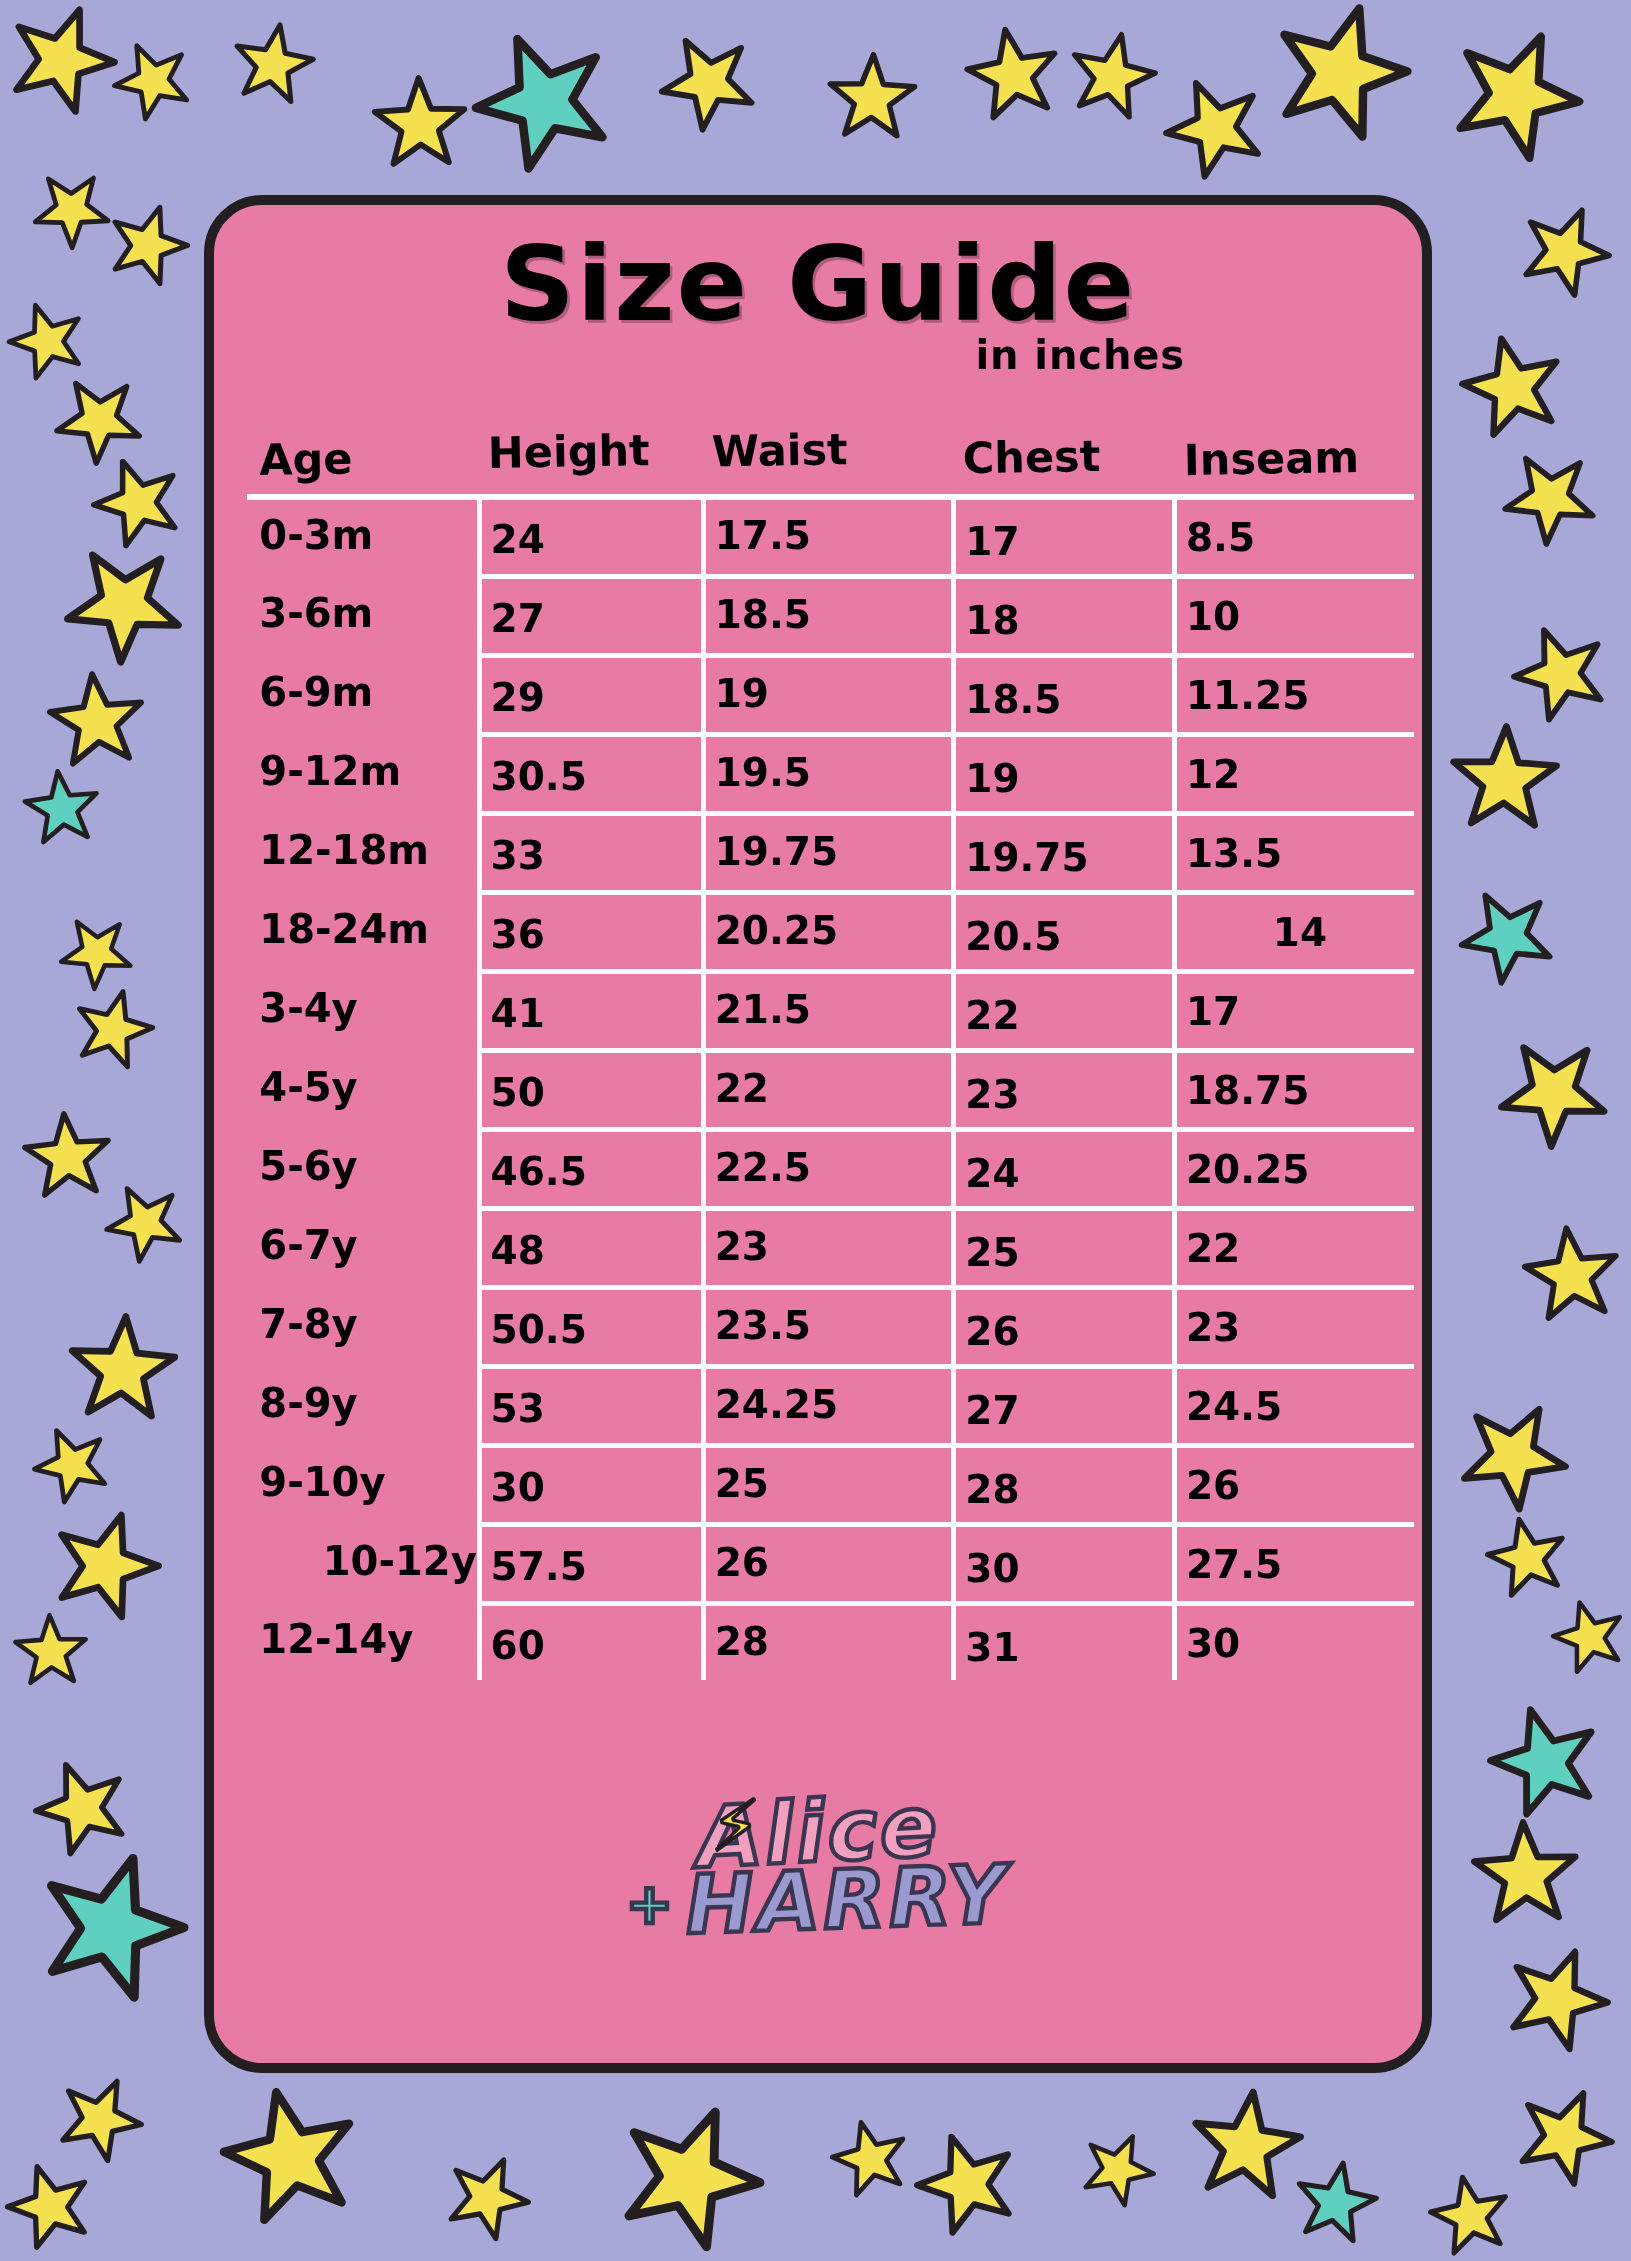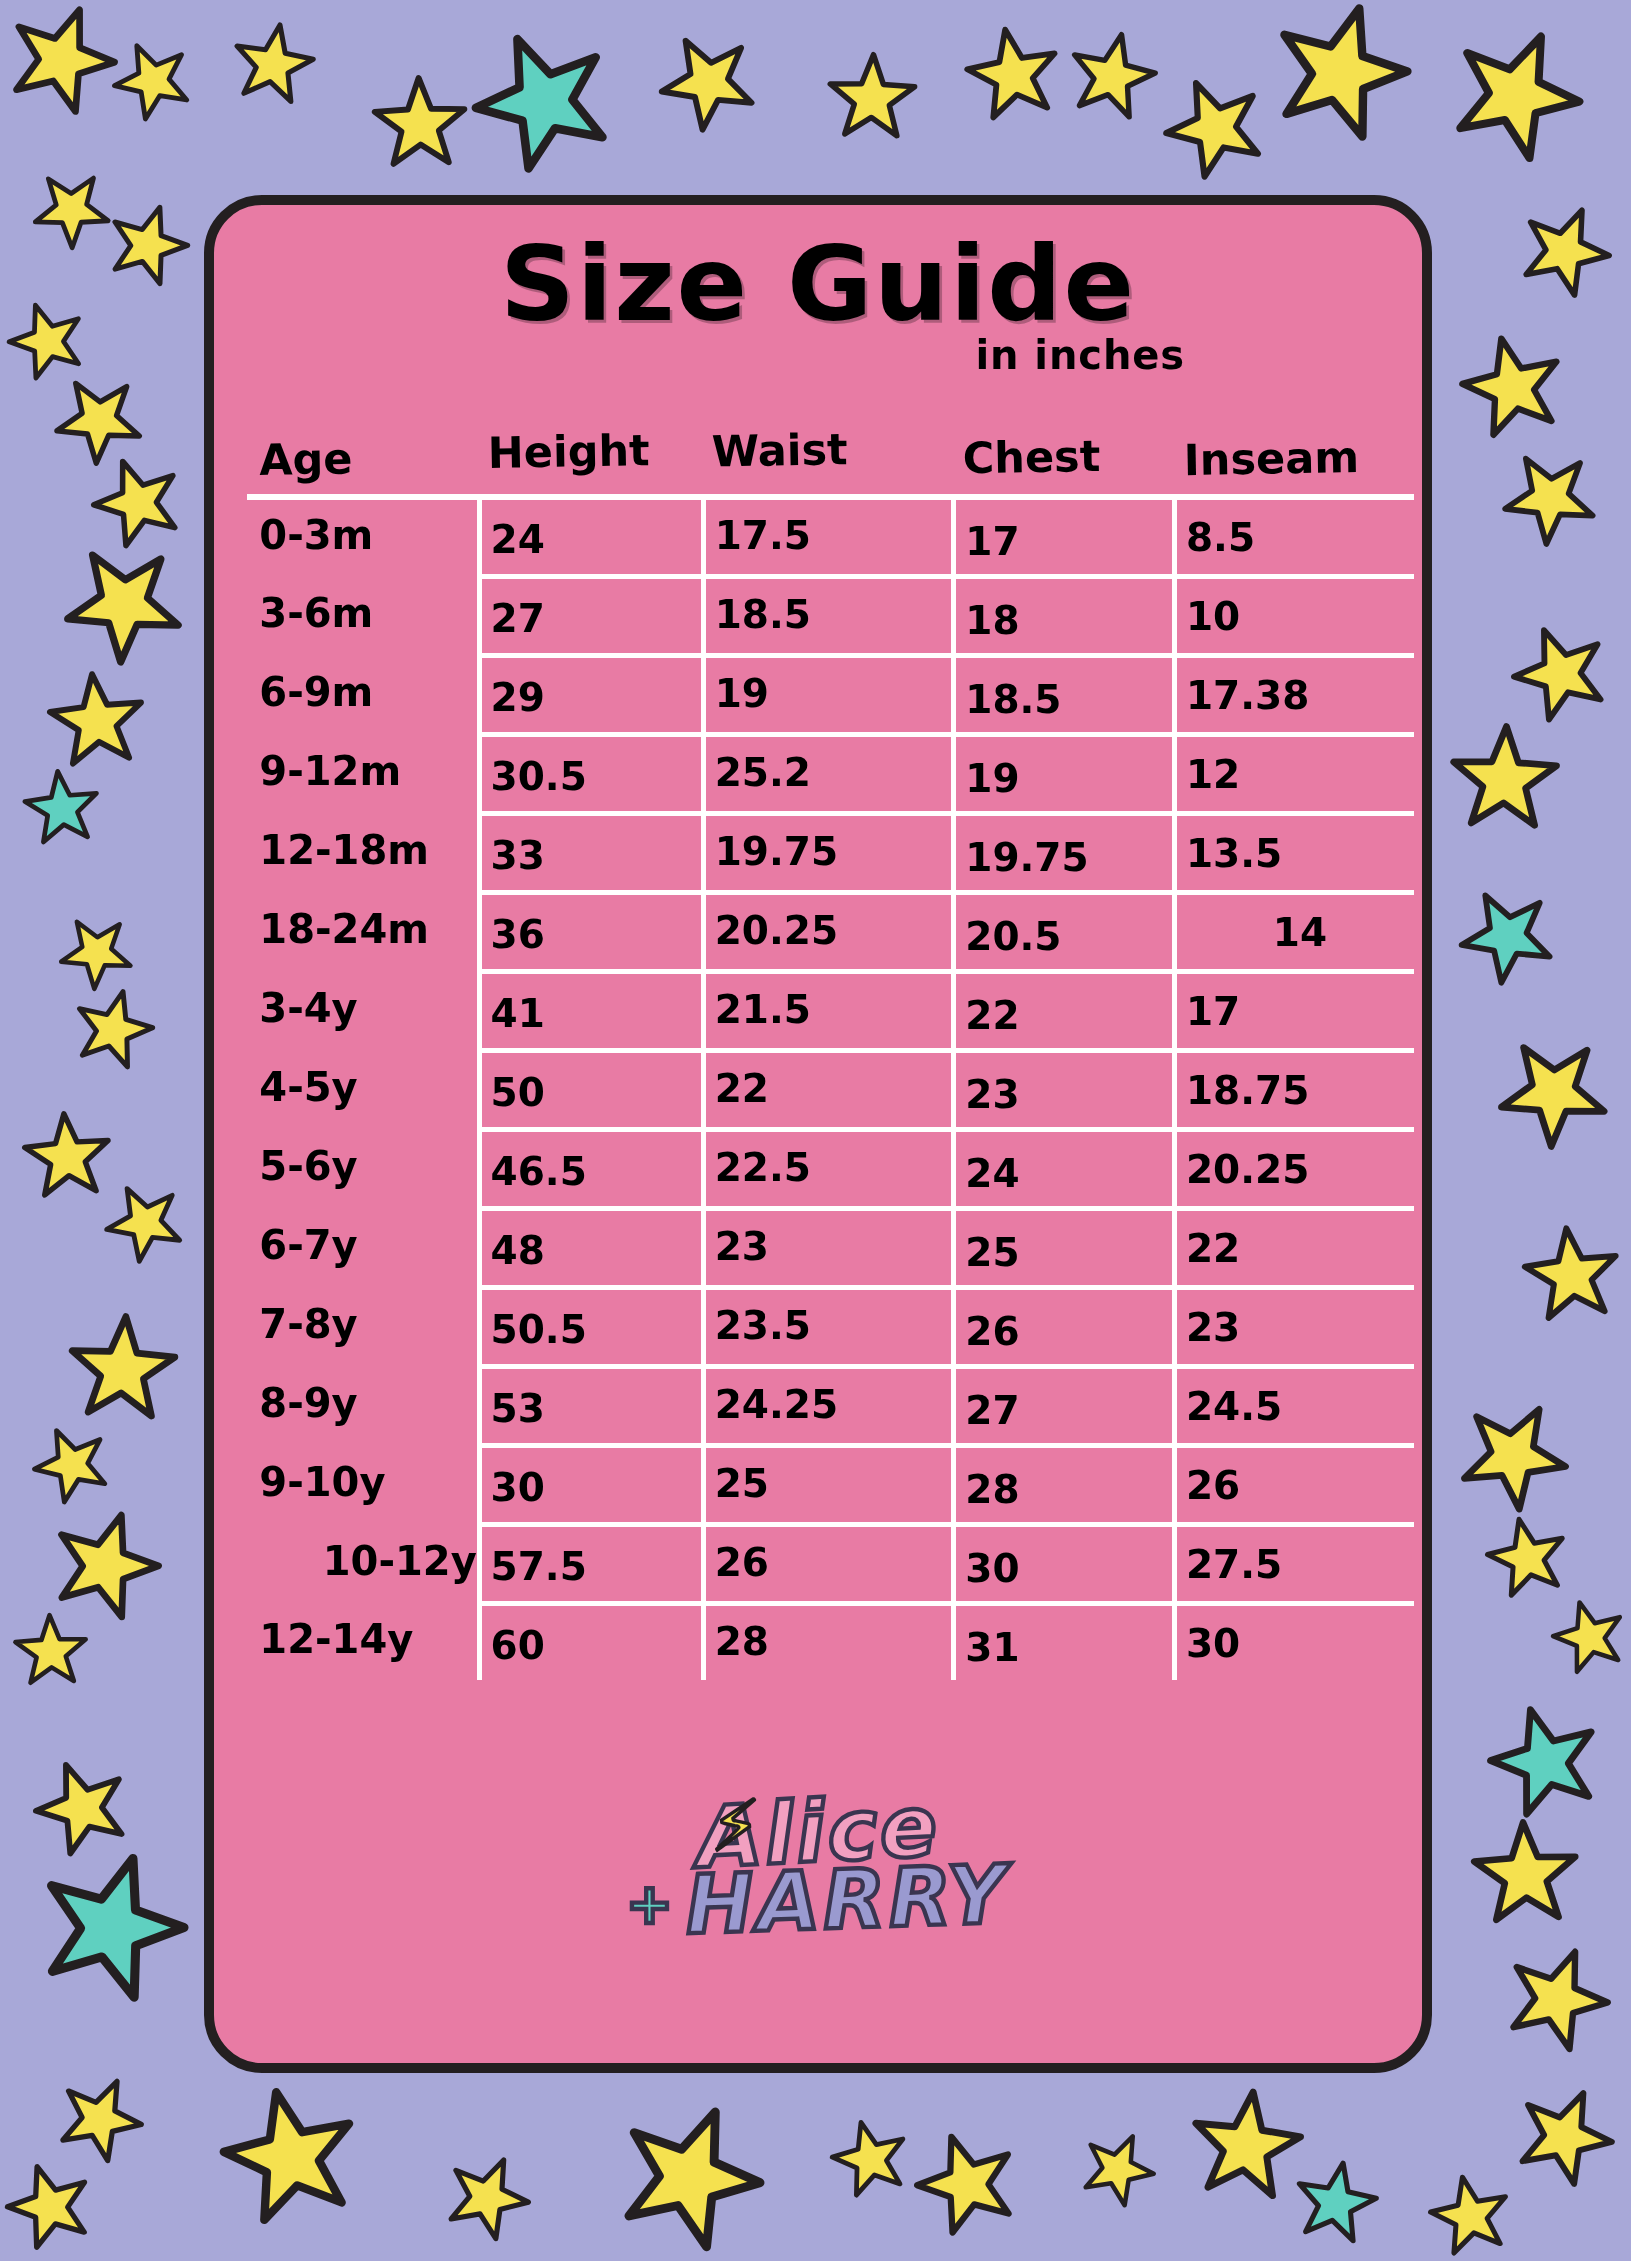--- a/index.html
+++ b/index.html
@@ -474,26 +474,26 @@
           <td class="col-height" style="transform: translateY(1.8px);">27</td>
           <td class="col-waist" style="transform: translateY(-1.8px);">18.5</td>
           <td class="col-chest" style="transform: translateY(4.4px);">18</td>
           <td class="col-inseam" style="transform: translateY(0px);">10</td>
         </tr>
         <tr>
           <td class="col-age" style="transform: translateY(-3.5px);">6-9m</td>
           <td class="col-height" style="transform: translateY(1.8px);">29</td>
           <td class="col-waist" style="transform: translateY(-1.8px);">19</td>
           <td class="col-chest" style="transform: translateY(4.4px);">18.5</td>
-          <td class="col-inseam" style="transform: translateY(0px);">17.38</td>
+          <td class="col-inseam" style="transform: translateY(0px);">11.25</td>
         </tr>
         <tr>
           <td class="col-age" style="transform: translateY(-3.5px);">9-12m</td>
           <td class="col-height" style="transform: translateY(1.8px);">30.5</td>
-          <td class="col-waist" style="transform: translateY(-1.8px);">25.2</td>
+          <td class="col-waist" style="transform: translateY(-1.8px);">19.5</td>
           <td class="col-chest" style="transform: translateY(4.4px);">19</td>
           <td class="col-inseam" style="transform: translateY(0px);">12</td>
         </tr>
         <tr>
           <td class="col-age" style="transform: translateY(-3.5px);">12-18m</td>
           <td class="col-height" style="transform: translateY(1.8px);">33</td>
           <td class="col-waist" style="transform: translateY(-1.8px);">19.75</td>
           <td class="col-chest" style="transform: translateY(4.4px);">19.75</td>
           <td class="col-inseam" style="transform: translateY(0px);">13.5</td>
         </tr>

